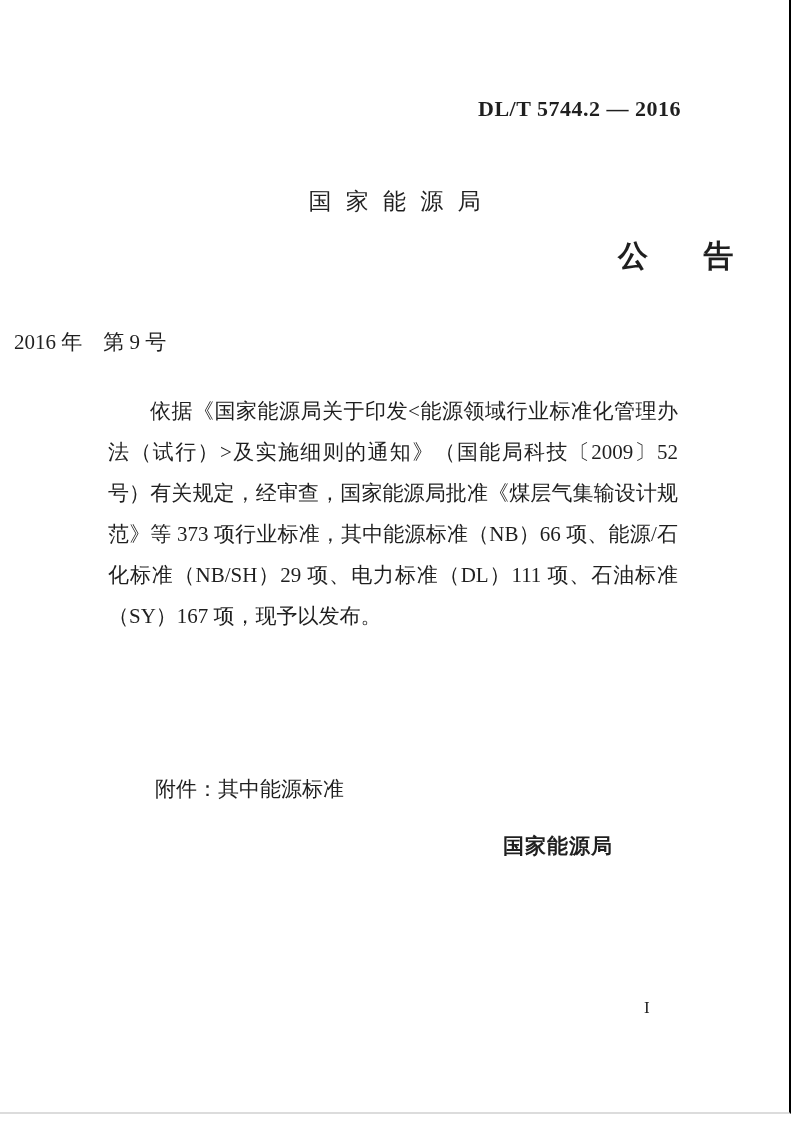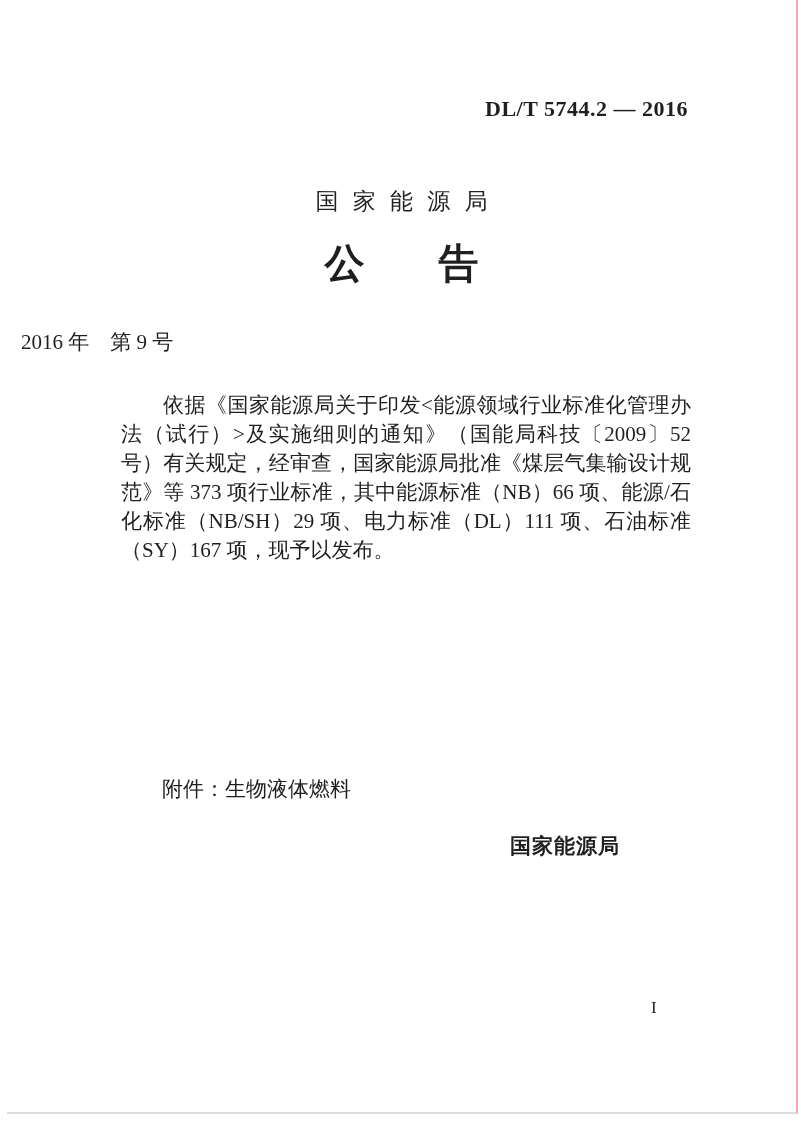--- a/index.html
+++ b/index.html
@@ -15,23 +15,22 @@
     font-family: "Liberation Serif", "DejaVu Serif", serif;
     color: #1f1f1f;
   }
   .page {
     position: absolute;
     left: 0;
     top: 0;
     width: 789px;
     height: 1112px;
     background: #ffffff;
-    border-right: 2px solid #fca5a5;
+    border-right: 2px solid #000000;
     border-bottom: 2px solid #dcdcdc;
-    margin-left: 7px;
   }
   .doc-number {
     position: absolute;
     top: 96px;
     right: 108px;
     font-size: 22px;
     font-weight: bold;
     letter-spacing: 0.5px;
     white-space: nowrap;
   }
@@ -46,45 +45,45 @@
     letter-spacing: 0.62em;
     padding-left: 0.62em;
     box-sizing: border-box;
     white-space: nowrap;
   }
   .notice-title {
     position: absolute;
     top: 236px;
     left: 0;
     width: 100%;
-    text-align: center;
-    font-size: 40px;
+    text-align: right;
+    font-size: 30px;
     font-weight: bold;
     font-family: "Liberation Sans", "DejaVu Sans", sans-serif;
     letter-spacing: 1.85em;
     padding-left: 1.85em;
     box-sizing: border-box;
     white-space: nowrap;
   }
   .issue-line {
     position: absolute;
     top: 328px;
     left: 14px;
     width: 100%;
     text-align: left;
     font-size: 21px;
     white-space: nowrap;
   }
   .body-text {
     position: absolute;
     top: 391px;
-    left: 114px;
+    left: 108px;
     width: 570px;
     font-size: 21px;
-    line-height: 29px;
+    line-height: 41px;
     text-align: justify;
   }
   .body-text p {
     margin: 0;
     text-indent: 2em;
   }
   .attachment-line {
     position: absolute;
     top: 775px;
     left: 155px;
@@ -125,21 +124,21 @@
   <div class="agency-header">国家能源局</div>
 
   <div class="notice-title">公告</div>
 
   <div class="issue-line">2016 年　第 9 号</div>
 
   <div class="body-text">
     <p>依据《国家能源局关于印发&lt;能源领域行业标准化管理办法（试行）&gt;及实施细则的通知》（国能局科技〔2009〕52 号）有关规定，经审查，国家能源局批准《煤层气集输设计规范》等 373 项行业标准，其中能源标准（NB）66 项、能源/石化标准（NB/SH）29 项、电力标准（DL）111 项、石油标准（SY）167 项，现予以发布。</p>
   </div>
 
-  <div class="attachment-line">附件：生物液体燃料</div>
+  <div class="attachment-line">附件：其中能源标准</div>
 
   <div class="signature-block">
     <div class="signature-agency">国家能源局</div>
   </div>
 
   <div class="page-number">I</div>
 
 </div>
 
 </body></html>

